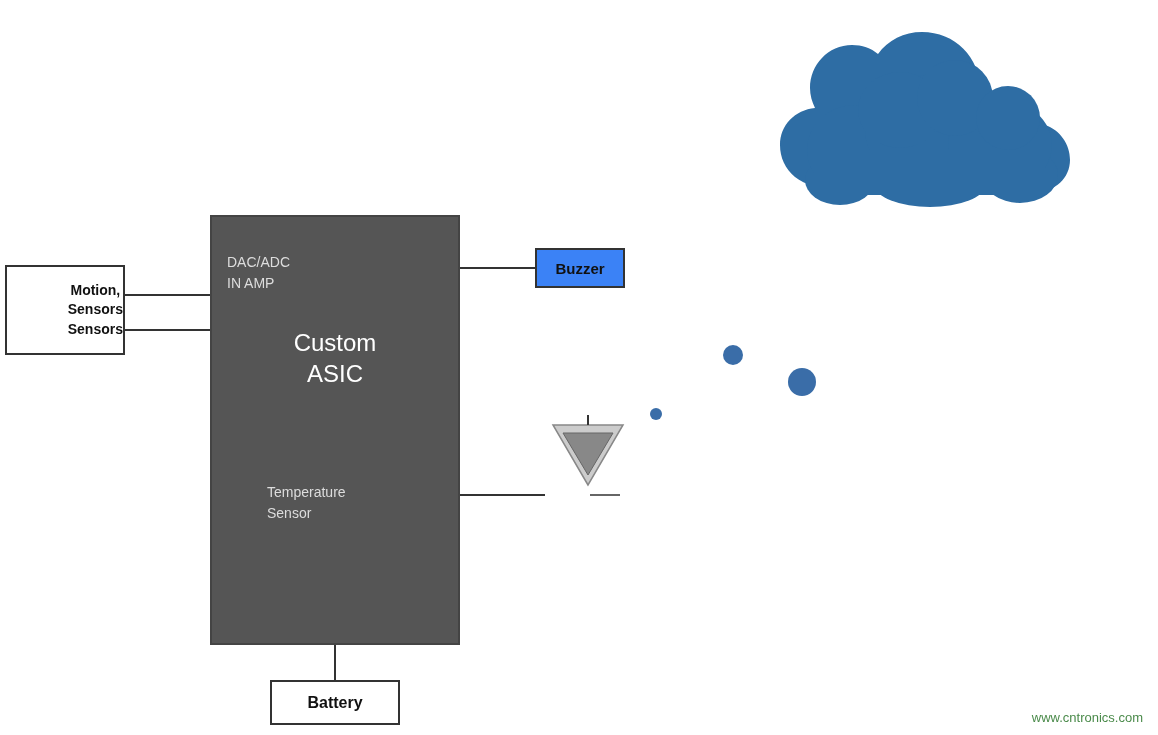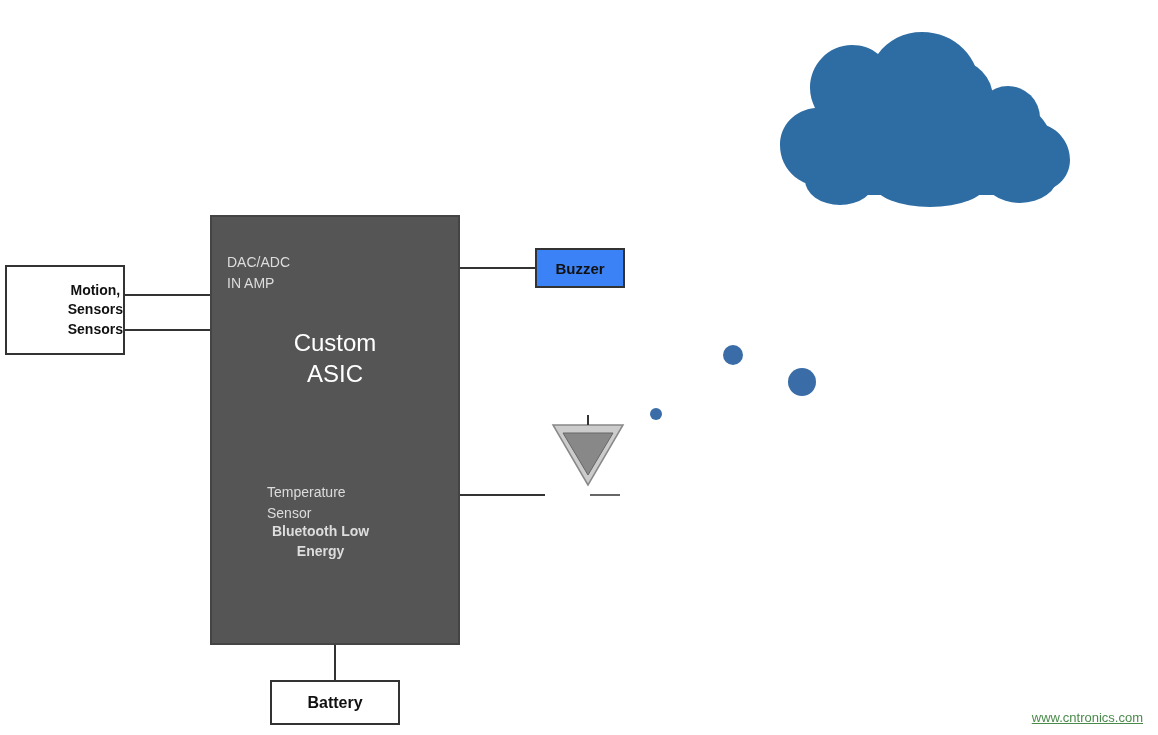--- a/index.html
+++ b/index.html
@@ -179,21 +179,20 @@
       background: #3a6da8;
     }
 
     
     .watermark {
       position: absolute;
       bottom: 10px;
       right: 15px;
       font-size: 13px;
       color: #4a8a4a;
-      text-decoration: underline;
     }
   </style>
 </head>
 <body>
 
 <svg class="lines-svg">
 
   <line x1="125" y1="295" x2="212" y2="295" stroke="#333" stroke-width="2"></line>
   <line x1="125" y1="330" x2="212" y2="330" stroke="#333" stroke-width="2"></line>
 
@@ -244,24 +243,20 @@
     <span>IN AMP</span>
   </div>
   <div class="asic-label">
     <span>Custom</span><br>
     <span>ASIC</span>
   </div>
   <div class="temp-label">
     <span>Temperature</span><br>
     <span>Sensor</span>
   </div>
-  <div class="ble-label">
-    <span>Bluetooth Low</span><br>
-    <span>Energy</span>
-  </div>
 </div>
 
 <div class="sensors-box">
   <div class="sensors-text">
     <span>Motion,</span><br>
     <span>Sensors</span><br>
     <span>Sensors</span>
   </div>
 </div>
 

